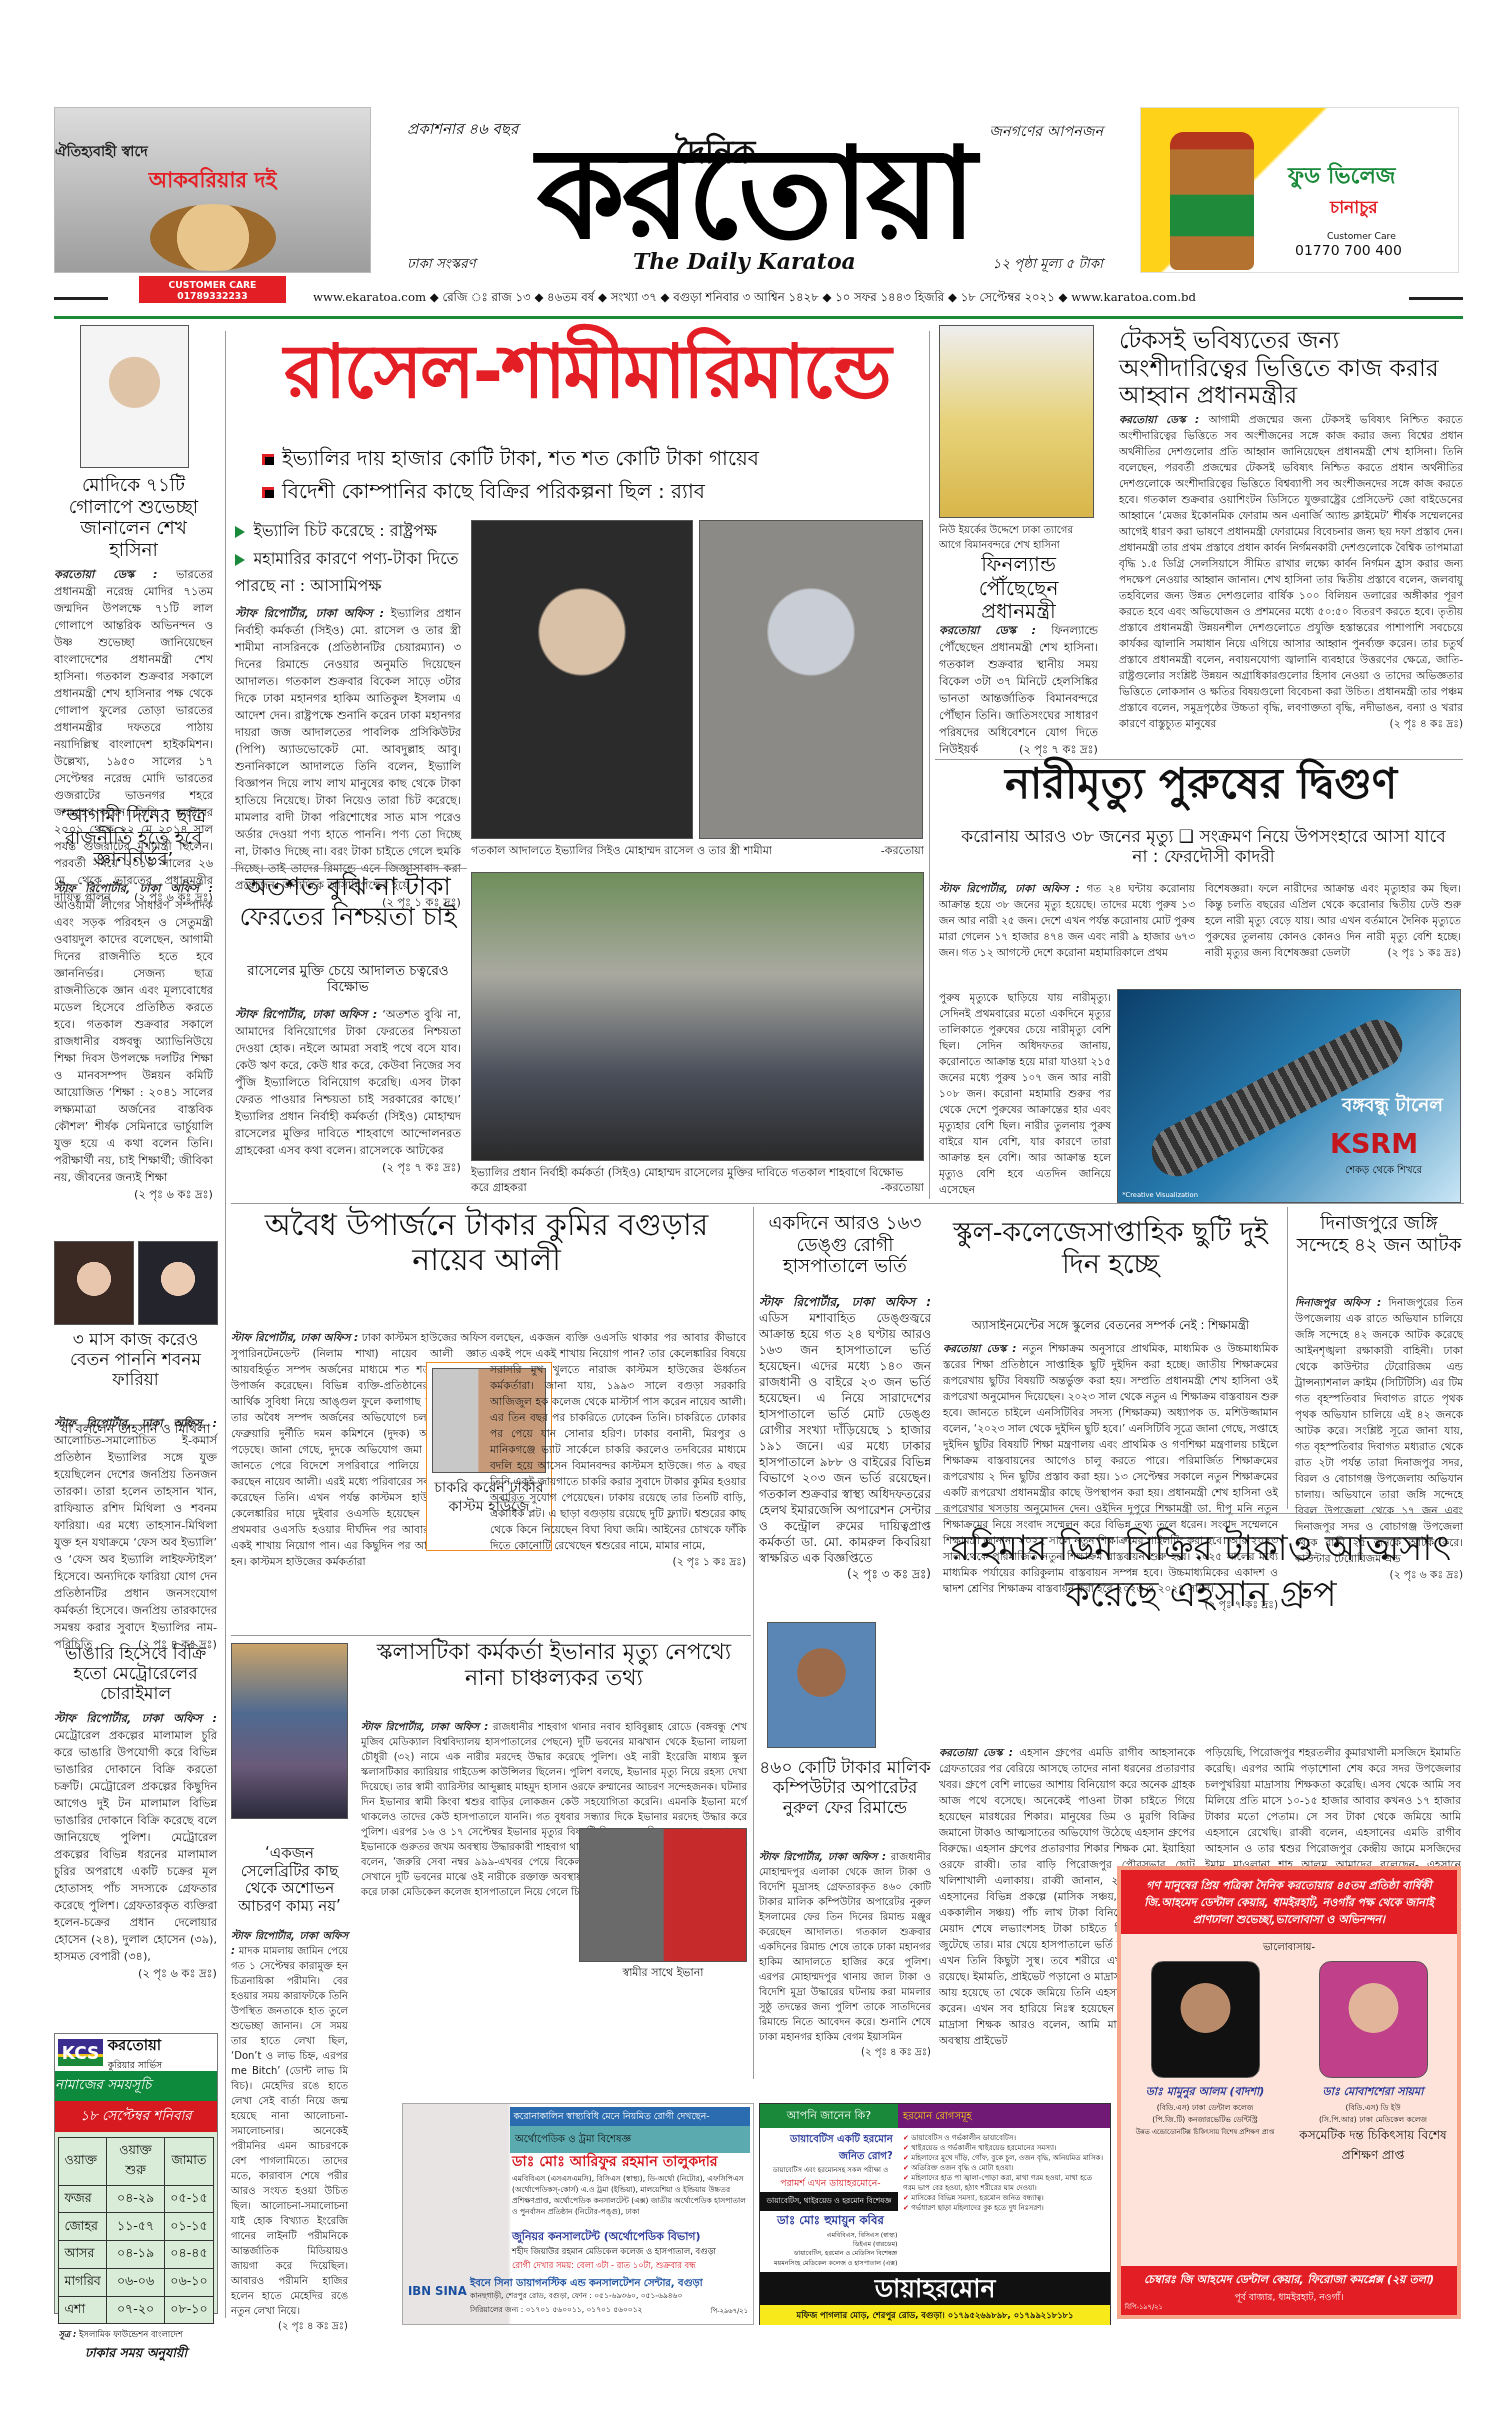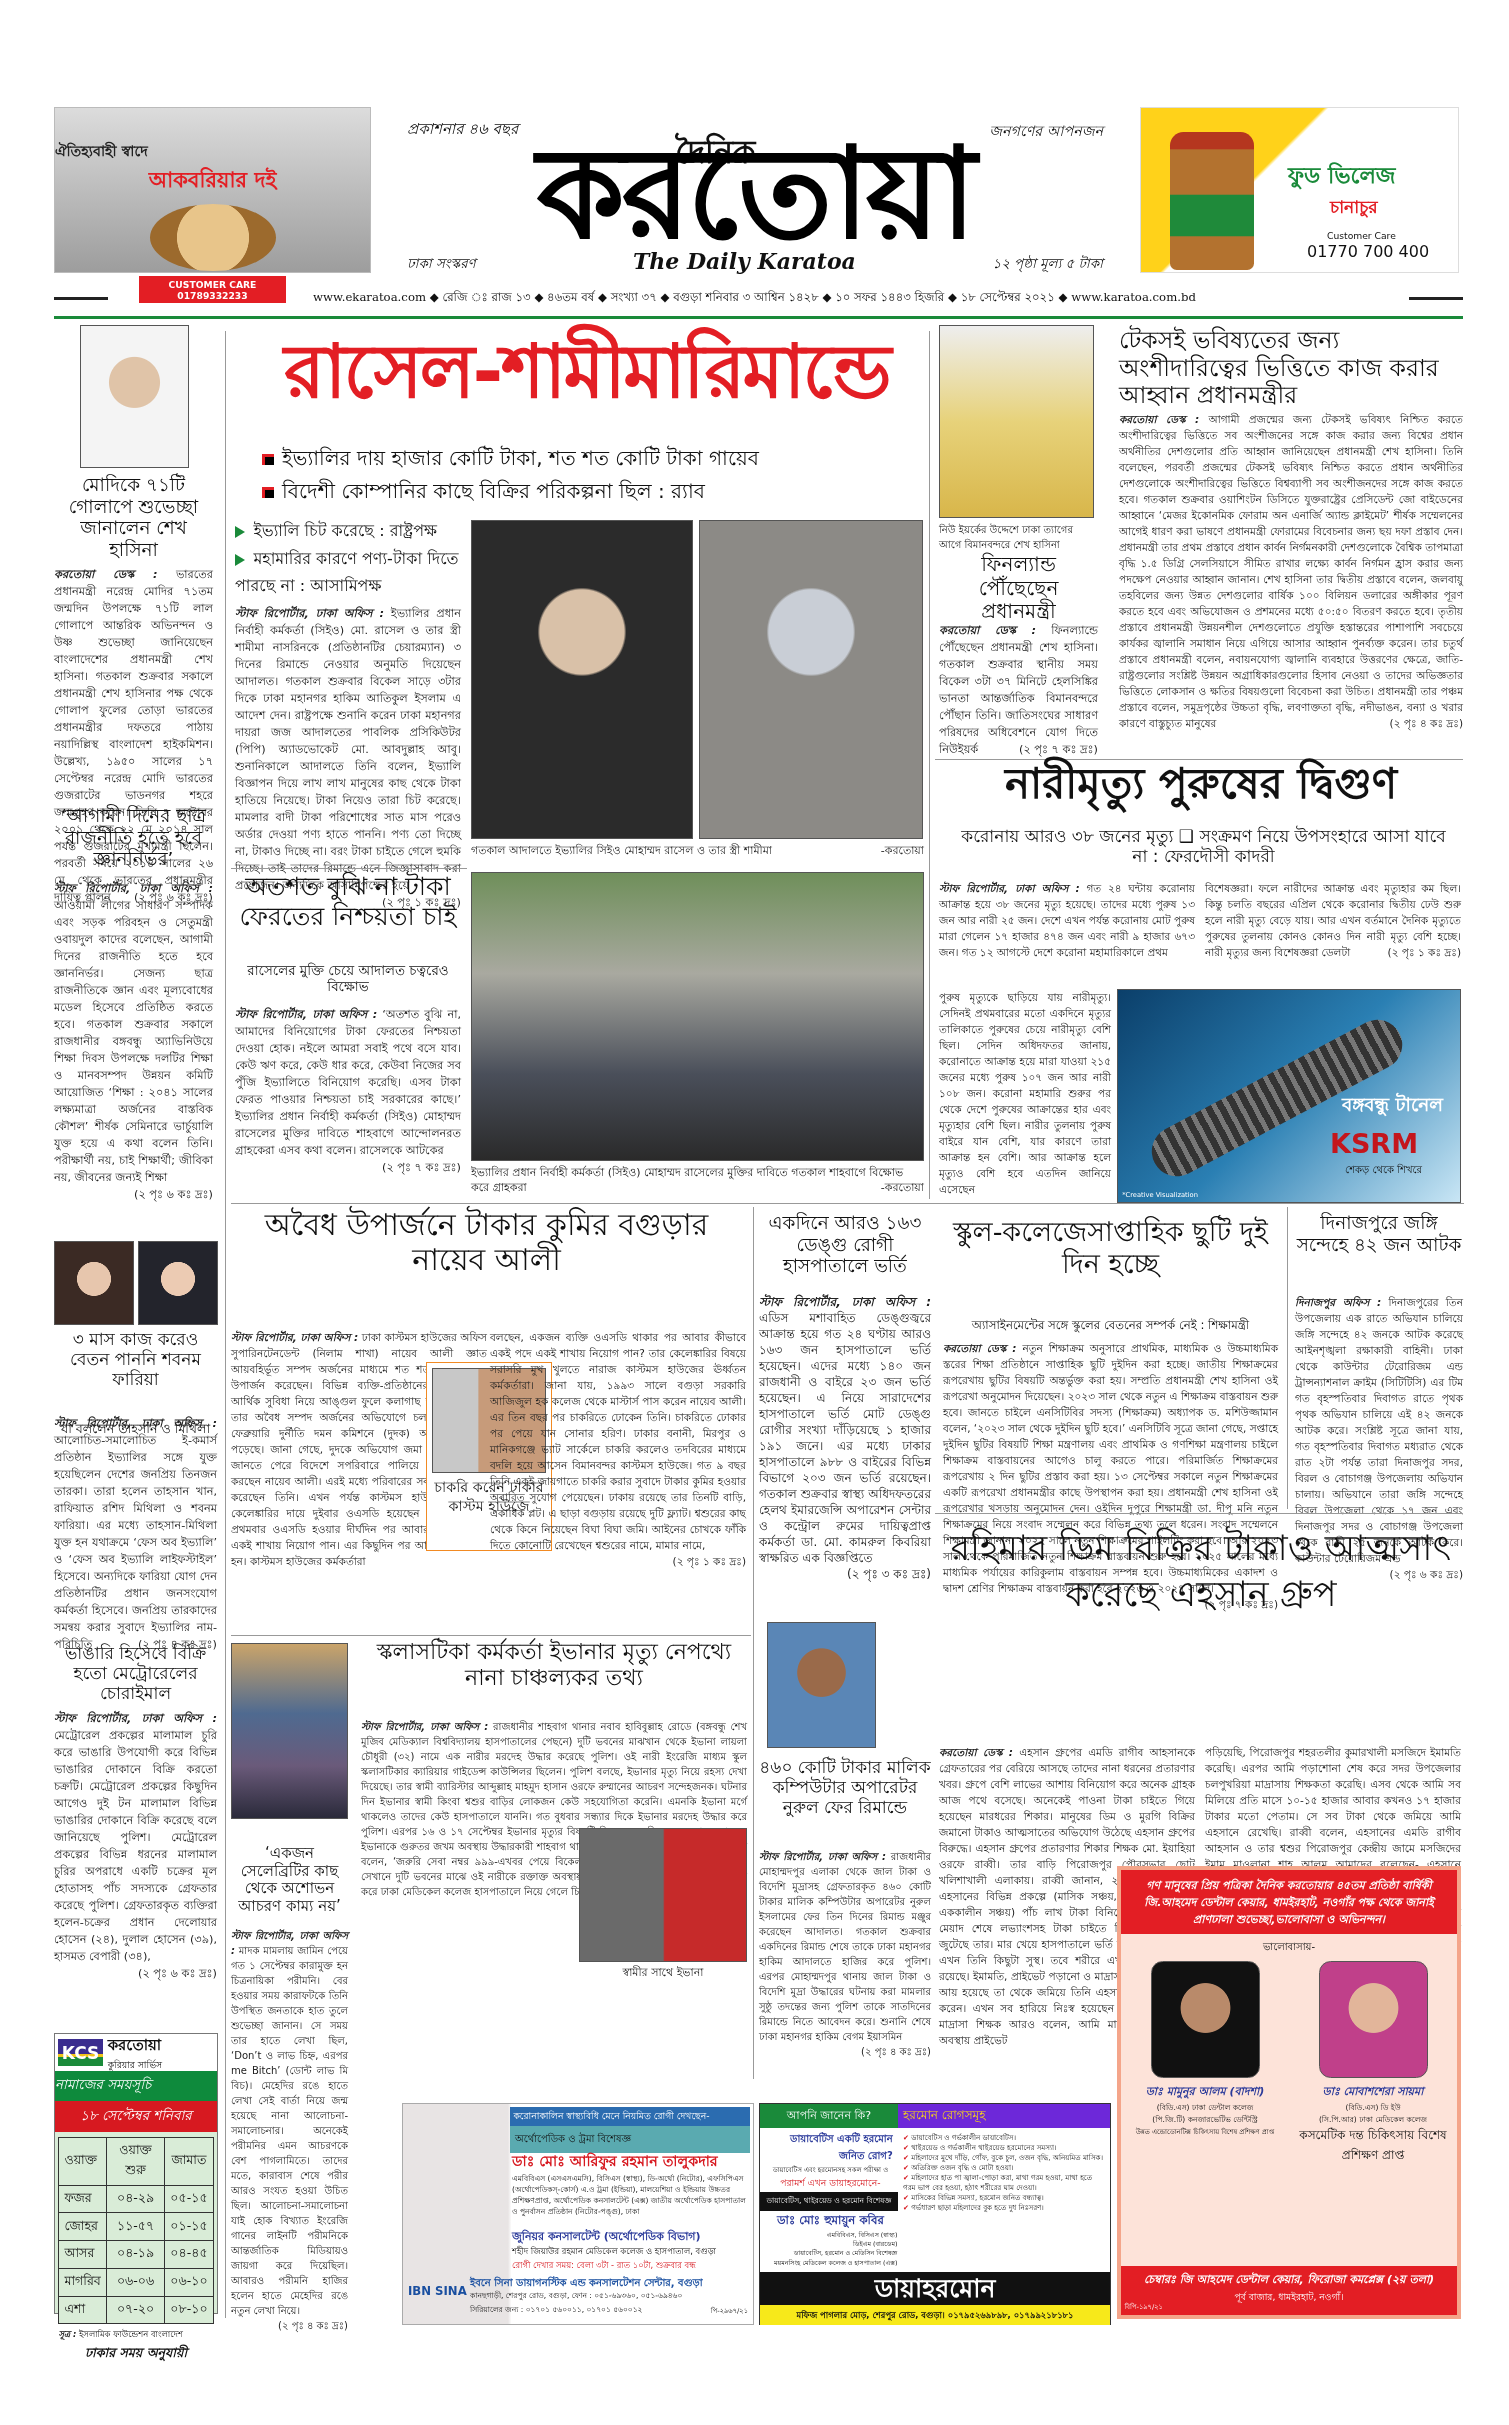--- a/index.html
+++ b/index.html
@@ -48,21 +48,21 @@
   <div style="position:absolute;left:0;top:147px;font-size:13.4px;font-style:italic;">ঢাকা সংস্করণ</div>
   <div style="position:absolute;left:226px;top:141px;font-size:22px;font-weight:900;font-style:italic;font-family:'DejaVu Serif',serif;">The Daily Karatoa</div>
   <div style="position:absolute;right:0;top:147px;font-size:13.4px;font-style:italic;">১২ পৃষ্ঠা মূল্য ৫ টাকা</div>
 </div>
 
 <div class="abs ad-right" style="left:1140px;top:107px;width:319px;height:166px;">
   <div style="position:absolute;left:29px;top:23.5px;width:84px;height:138px;border-radius:13.4px 13.4px 6.7px 6.7px;background:linear-gradient(180deg,#b5361f 0 12%,#b3722f 13% 45%,#1f8a3a 46% 75%,#b3722f 76% 100%);"></div>
   <div style="position:absolute;left:147px;top:50px;font-size:22px;font-weight:bold;color:#1a8a3a;">ফুড ভিলেজ</div>
   <div style="position:absolute;left:189px;top:86px;font-size:17px;font-weight:bold;color:#e31e24;">চানাচুর</div>
   <div style="position:absolute;left:186px;top:122px;font-size:9.2px;">Customer Care</div>
-  <div style="position:absolute;left:166px;top:134px;font-size:16px;">01770 700 400</div>
+  <div style="position:absolute;left:154px;top:134px;font-size:14px;">01770 700 400</div>
 </div>
 
 <div class="abs" style="left:54px;top:297px;width:54px;height:2.5px;background:#222;"></div>
 <div class="abs" style="left:113px;top:288px;width:1283px;text-align:center;font-size:11.7px;white-space:nowrap;font-family:'DejaVu Serif',serif;">www.ekaratoa.com ◆ রেজি ঃ রাজ ১৩ ◆ ৪৬তম বর্ষ ◆ সংখ্যা ৩৭ ◆ বগুড়া শনিবার ৩ আশ্বিন ১৪২৮ ◆ ১০ সফর ১৪৪৩ হিজরি ◆ ১৮ সেপ্টেম্বর ২০২১ ◆ www.karatoa.com.bd</div>
 <div class="abs" style="left:1409px;top:297px;width:54px;height:2.5px;background:#222;"></div>
 <div class="abs" style="left:54px;top:316px;width:1409px;height:3.4px;background:#1a8a3a;"></div>
 
 <div class="abs img photo-modi" style="left:80px;top:325px;width:109px;height:143px;"></div>
 <div class="abs hd" style="left:54px;top:474px;width:159px;font-size:18.4px;">মোদিকে ৭১টি গোলাপে শুভেচ্ছা জানালেন শেখ হাসিনা</div>
 <div class="abs bodytext" style="left:54px;top:566px;width:159px;">
@@ -317,21 +317,21 @@
   <div style="position:absolute;left:109px;top:155px;font-size:8.4px;color:#d71920;">রোগী দেখার সময়: বেলা ৩টা - রাত ১০টা, শুক্রবার বন্ধ</div>
   <div style="position:absolute;left:5px;top:180px;font-size:11.7px;font-weight:900;color:#1a4fa0;">IBN SINA</div>
   <div style="position:absolute;left:67px;top:171px;font-size:10px;color:#1a4fa0;font-weight:bold;">ইবনে সিনা ডায়াগনস্টিক এন্ড কনসালটেশন সেন্টার, বগুড়া</div>
   <div style="position:absolute;left:67px;top:186px;font-size:7.5px;">কানছগাড়ী, শেরপুর রোড, বগুড়া, ফোন : ০৫১-৬৯৩৬০, ০৫১-৬৯৪৬০</div>
   <div style="position:absolute;left:67px;top:200px;font-size:7.5px;">সিরিয়ালের জন্য : ০১৭০১ ৫৬০০১১, ০১৭০১ ৫৬০০১২</div>
   <div style="position:absolute;right:5px;top:201px;font-size:6.7px;">পি-২৯৬৭/২১</div>
 </div>
 
 <div class="abs" style="left:759px;top:2103px;width:352px;height:222px;border:0.8px solid #333;background:#fff;">
   <div style="position:absolute;left:0;top:0;width:138px;height:23.5px;background:#1a8a3a;color:#fff;text-align:center;font-size:11px;line-height:23.5px;">আপনি জানেন কি?</div>
-  <div style="position:absolute;left:138px;top:0;right:0;height:23.5px;background:#6d28d9;color:#f7d21a;font-size:12px;line-height:23.5px;padding-left:5px;">হরমোন রোগসমূহ</div>
+  <div style="position:absolute;left:138px;top:0;right:0;height:23.5px;background:#701a75;color:#f7d21a;font-size:10px;line-height:23.5px;padding-left:5px;">হরমোন রোগসমূহ</div>
   <div style="position:absolute;left:6.7px;top:27px;width:126px;text-align:right;color:#2b3a9a;font-weight:bold;font-size:10px;">ডায়াবেটিস একটি হরমোন জনিত রোগ?</div>
   <div style="position:absolute;left:3.4px;top:60px;width:134px;font-size:6.7px;text-align:center;">ডায়াবেটিস এবং হরমোনসহ সকল পরীক্ষা ও</div>
   <div style="position:absolute;left:3.4px;top:72px;width:134px;font-size:9.2px;text-align:center;color:#d71920;">পরামর্শ এখন ডায়াহরমোনে-</div>
   <div style="position:absolute;left:0;top:88px;width:138px;background:#111;color:#fff;font-size:7.5px;padding:3.4px 1.7px;text-align:center;">ডায়াবেটিস, থাইরয়েড ও হরমোন বিশেষজ্ঞ</div>
   <div style="position:absolute;left:3.4px;top:107px;width:134px;color:#2b3a9a;font-weight:bold;font-size:11.7px;text-align:center;">ডাঃ মোঃ হুমায়ুন কবির</div>
   <div style="position:absolute;left:3.4px;top:126px;width:134px;font-size:6.3px;line-height:9.2px;text-align:right;">
     <div>এমবিবিএস, বিসিএস (স্বাস্থ্য)</div>
     <div>ডিইএম (বারডেম)</div>
     <div>ডায়াবেটিস, হরমোন ও মেডিসিন বিশেষজ্ঞ</div>
     <div>ময়মনসিংহ মেডিকেল কলেজ ও হাসপাতাল (এক্স)</div>

